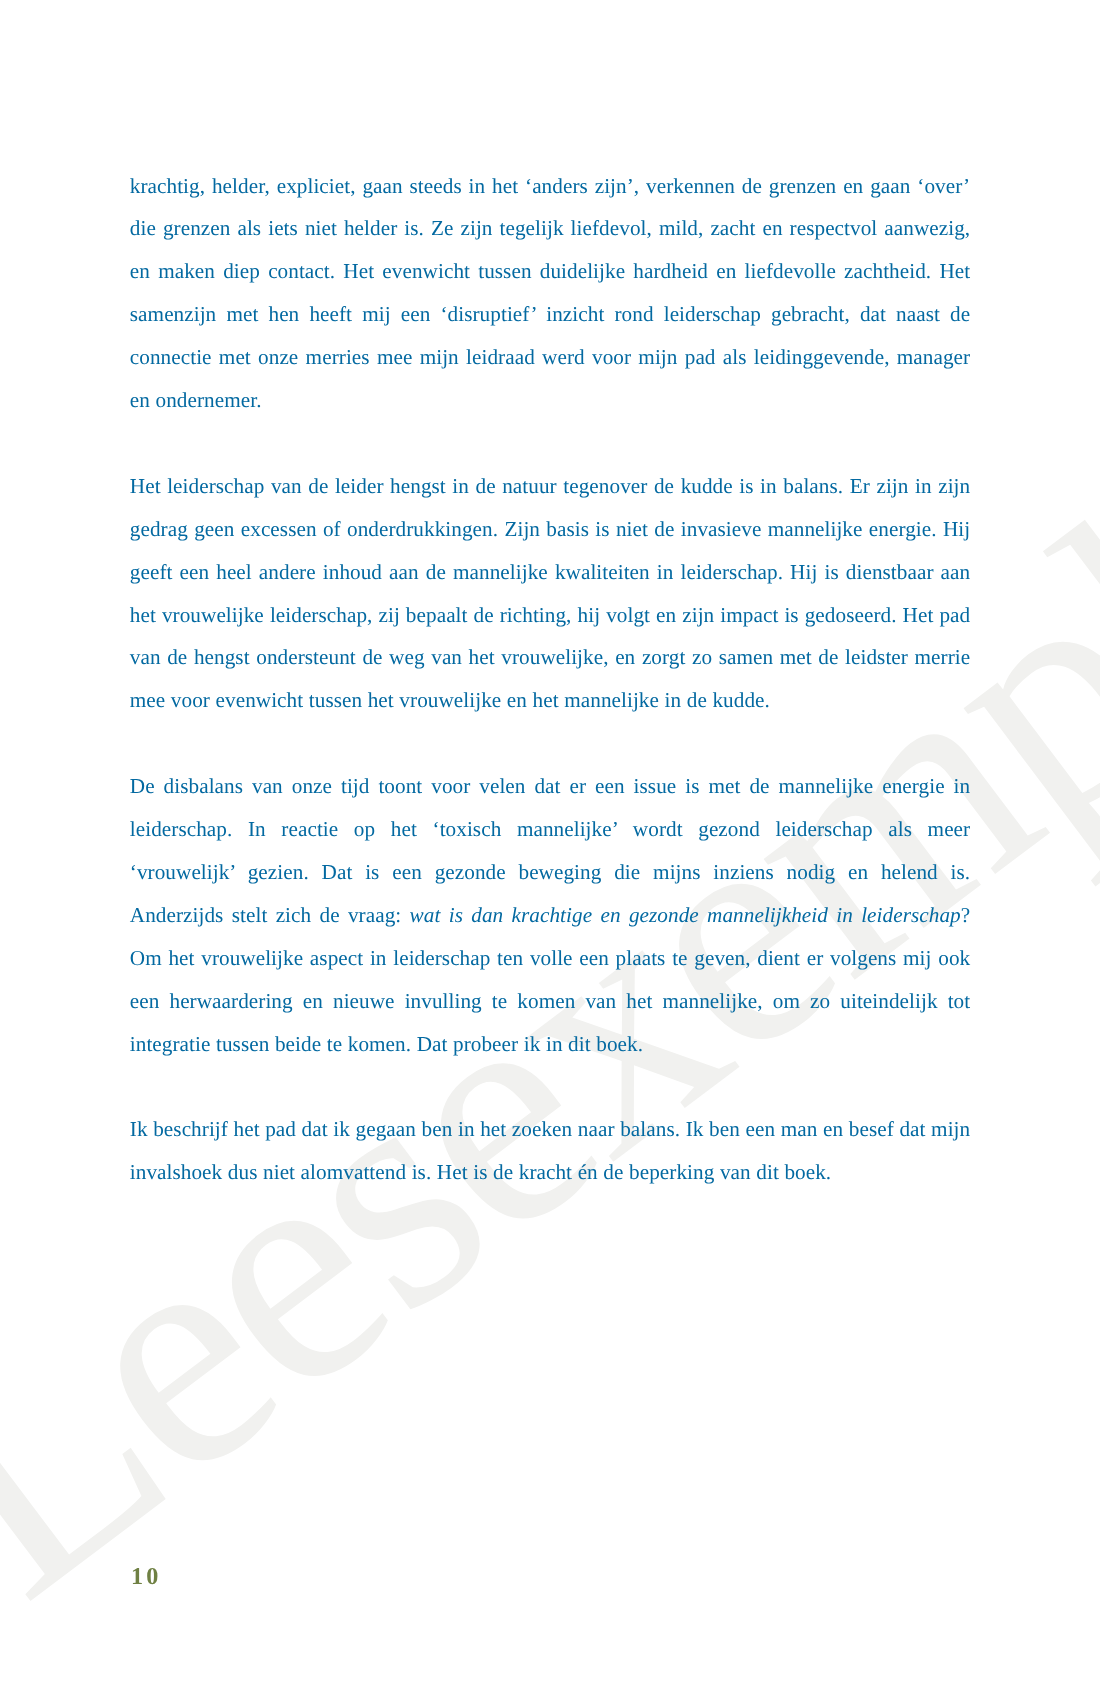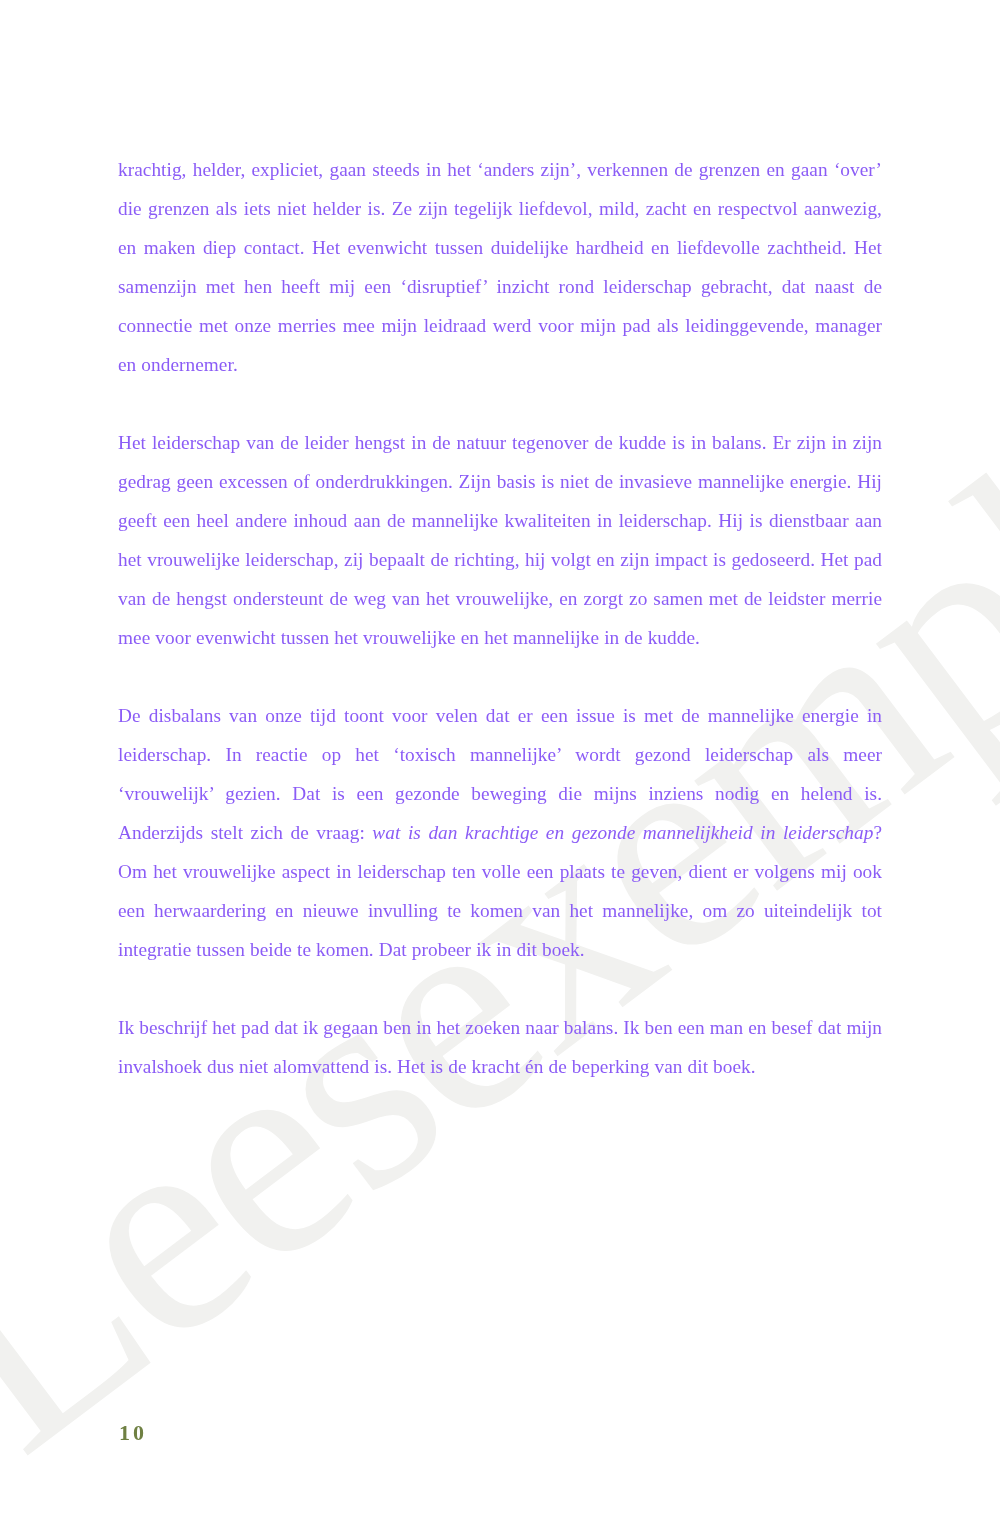--- a/index.html
+++ b/index.html
@@ -51,21 +51,21 @@
     width: 764px;
     z-index: 2;
   }
 
   .para {
     margin: 0 0 39px 0;
     text-align: justify;
     text-justify: inter-word;
     font-size: 19.3px;
     line-height: 39px;
-    color: #8b5cf6;
+    color: #0369a1;
     letter-spacing: 0.05px;
     word-spacing: 0.2px;
     font-family: Liberation Serif, serif;
   }
   .para:last-child { margin-bottom: 0; }
 
   .italic-run {
     font-style: italic;
   }
 

